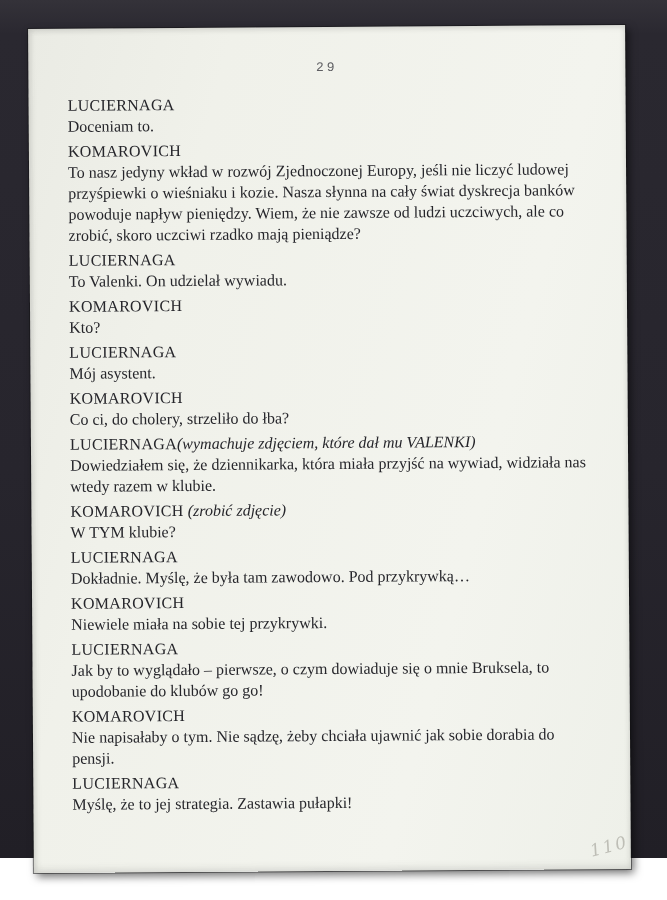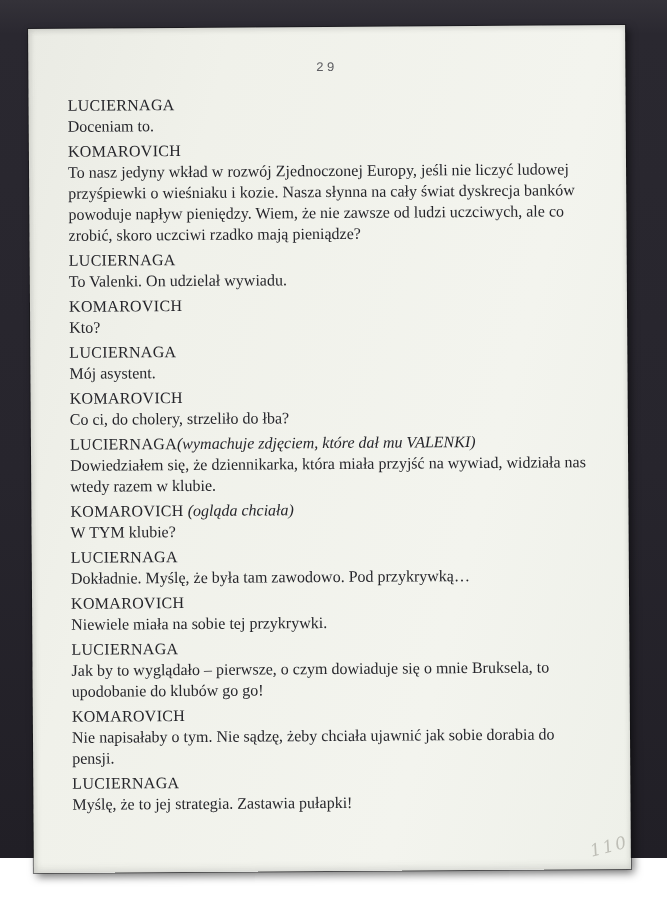--- a/index.html
+++ b/index.html
@@ -136,21 +136,21 @@
 
   <div class="block">
     <div class="speaker-line"><span class="speaker-name">LUCIERNAGA</span><span class="parenthetical">(wymachuje zdjęciem, które dał mu VALENKI)</span></div>
     <div>
             <div class="line">Dowiedziałem się, że dziennikarka, która miała przyjść na wywiad, widziała nas</div>
             <div class="line">wtedy razem w klubie.</div>
           </div>
   </div>
 
   <div class="block">
-    <div class="speaker-line"><span class="speaker-name">KOMAROVICH</span><span class="parenthetical"> (ogląda chciała)</span></div>
+    <div class="speaker-line"><span class="speaker-name">KOMAROVICH</span><span class="parenthetical"> (zrobić zdjęcie)</span></div>
     <div>
             <div class="line">W TYM klubie?</div>
           </div>
   </div>
 
   <div class="block">
     <div class="speaker-line"><span class="speaker-name">LUCIERNAGA</span></div>
     <div>
             <div class="line">Dokładnie. Myślę, że była tam zawodowo. Pod przykrywką…</div>
           </div>

